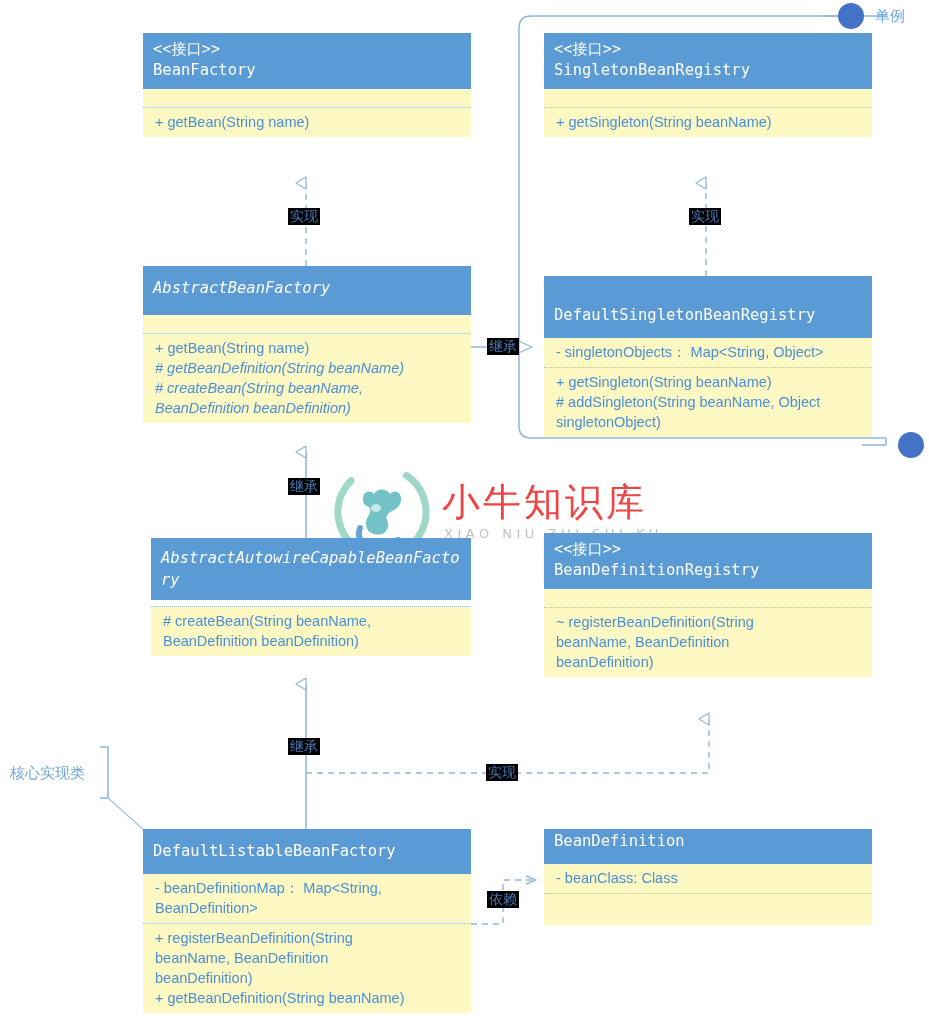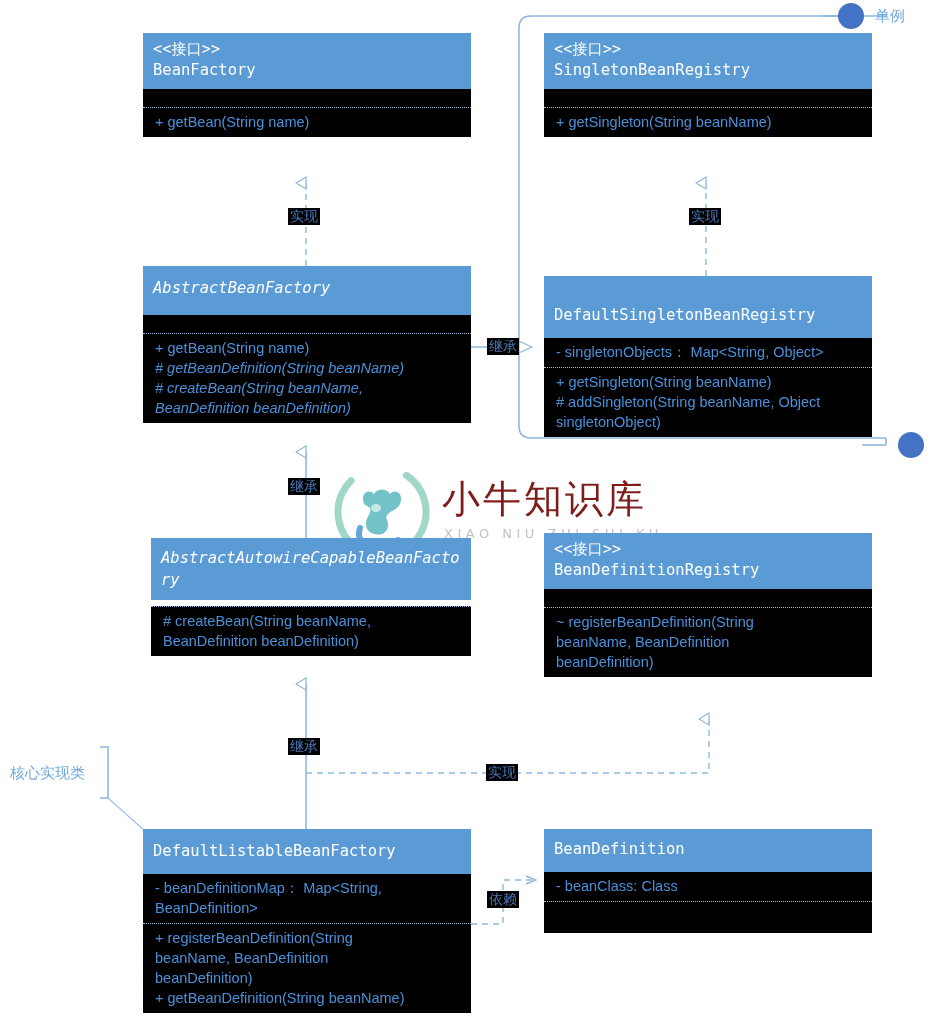--- a/index.html
+++ b/index.html
@@ -19,21 +19,21 @@
   .uml-stereo{
     font-family:"DejaVu Sans Mono","Liberation Mono",monospace;
     font-size:15px;line-height:19px;letter-spacing:.2px;
   }
   .uml-name{
     font-family:"DejaVu Sans Mono","Liberation Mono",monospace;
     font-size:15.5px;line-height:22px;letter-spacing:0px;white-space:pre-wrap;
   }
   .uml-name.italic{font-style:italic;}
   .uml-body{
-    background:#000000;box-sizing:border-box;color:#4a90d9;
+    background:#fef9c3;box-sizing:border-box;color:#4a90d9;
     font-size:14.5px;line-height:20px;
   }
   .uml-sec{padding:4px 10px 5px 12px;}
   .uml-sec .row{white-space:pre-wrap;}
   .uml-sec .row.italic{font-style:italic;}
   .sep{border-top:1px dotted #9dc3e6;margin:0;height:0;}
   .spacer{height:18px;}
 
   
   .edge-label{
@@ -41,22 +41,22 @@
     padding:0 2px;line-height:17px;white-space:nowrap;
   }
   .note-label{
     position:absolute;font-size:15px;color:#6fa8dc;line-height:19px;white-space:nowrap;
   }
   .dot{position:absolute;border-radius:50%;background:#4472c4;}
 
   
   .wm{position:absolute;pointer-events:none;}
   .wm-text{
-    position:absolute;color:#7f1d1d;font-size:38px;line-height:40px;
-    letter-spacing:3px;white-space:nowrap;font-family:Liberation Mono, monospace;
+    position:absolute;color:#ef4444;font-size:38px;line-height:40px;
+    letter-spacing:3px;white-space:nowrap;font-family:Liberation Sans, sans-serif;
   }
   .wm-sub{
     position:absolute;color:#c2c2c2;font-size:13px;line-height:15px;
     letter-spacing:4.5px;white-space:nowrap;font-family:"DejaVu Sans",sans-serif;
   }
 </style>
 </head>
 <body>
 
 <div id="canvas">
@@ -214,21 +214,21 @@
       <div class="uml-sec">
         <div class="row">+ registerBeanDefinition(String
 beanName, BeanDefinition
 beanDefinition)</div>
         <div class="row">+ getBeanDefinition(String beanName)</div>
       </div>
     </div>
   </div>
 
   <div class="umlbox" style="left:544px;top:829px;width:328px;">
-    <div class="uml-head" style="padding-top:9px;padding-bottom:12px;">
+    <div class="uml-head" style="padding-top:1px;padding-bottom:12px;">
       <div class="uml-name">BeanDefinition</div>
     </div>
     <div class="uml-body">
       <div class="uml-sec">
         <div class="row">- beanClass: Class</div>
       </div>
       <div class="sep"></div>
       <div class="uml-sec" style="height:22px;"></div>
     </div>
   </div>

